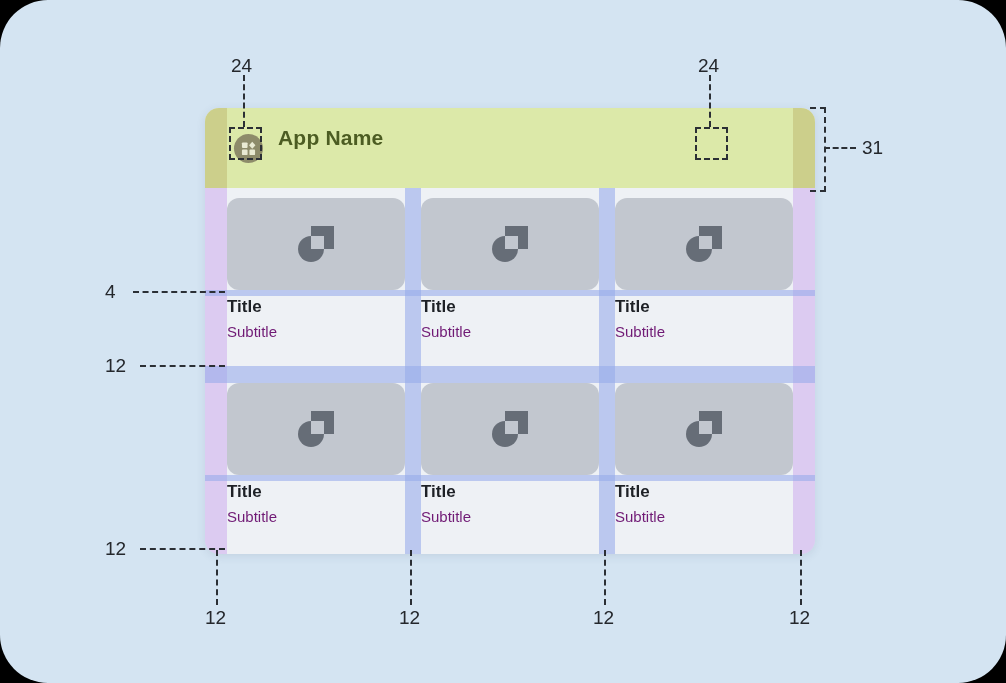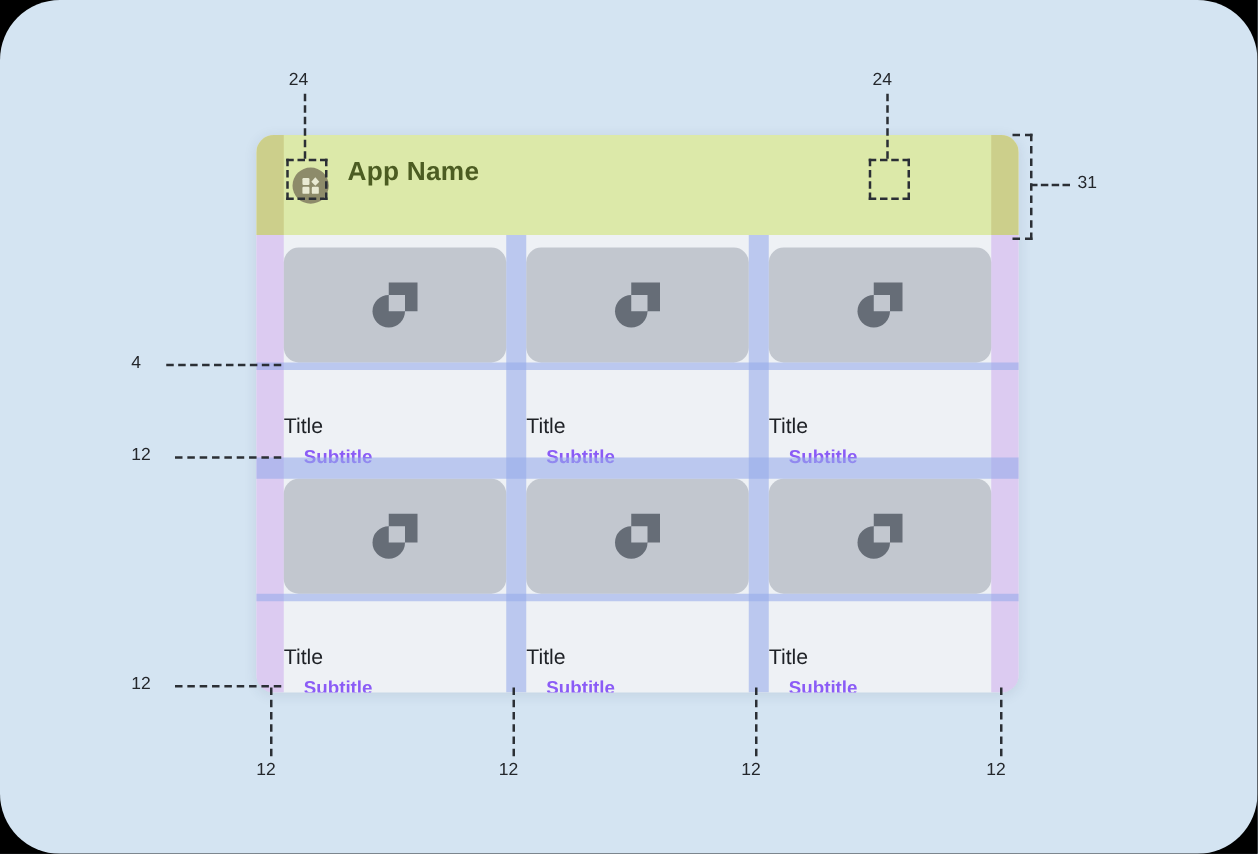--- a/index.html
+++ b/index.html
@@ -36,33 +36,33 @@
   
   #grid{
     position:absolute;left:0;top:80px;width:610px;height:366px;
   }
   .card{position:absolute;width:178px;}
   .card .thumb{
     width:178px;height:92px;border-radius:12px;background:#c2c7cf;
     display:flex;align-items:center;justify-content:center;
   }
   .card .meta{padding-top:4px;}
-  .card .t{font-size:17px;font-weight:400;color:#1e2126;line-height:26px;margin-top:34px;}
-  .card .s{font-size:15px;font-weight:700;color:#8b5cf6;line-height:24px;padding-left:16px;}
+  .card .t{font-size:17px;font-weight:700;color:#1e2126;line-height:26px;}
+  .card .s{font-size:15px;font-weight:400;color:#701a75;line-height:24px;}
 
   
   .ov{position:absolute;pointer-events:none;}
   .ov-v{background:rgba(150,170,235,.58);}      
   .ov-h{background:rgba(150,170,235,.58);}      
   .ov-m{background:rgba(196,150,235,.42);}      
   .ov-bar-inset{background:rgba(170,150,70,.30);}
 
   
   .ann-num{
-    position:absolute;font-size:14px;color:#24272c;
+    position:absolute;font-size:19px;color:#24272c;
     font-family:"Liberation Sans",sans-serif;white-space:nowrap;
   }
   .dash-v{position:absolute;border-left:2px dashed #2b2f35;}
   .dash-h{position:absolute;border-top:2px dashed #2b2f35;}
   .dash-box{position:absolute;border:2px dashed #2b2f35;}
   .brk{position:absolute;border:2px dashed #2b2f35;border-left:none;}
 </style>
 </head>
 <body>
 

